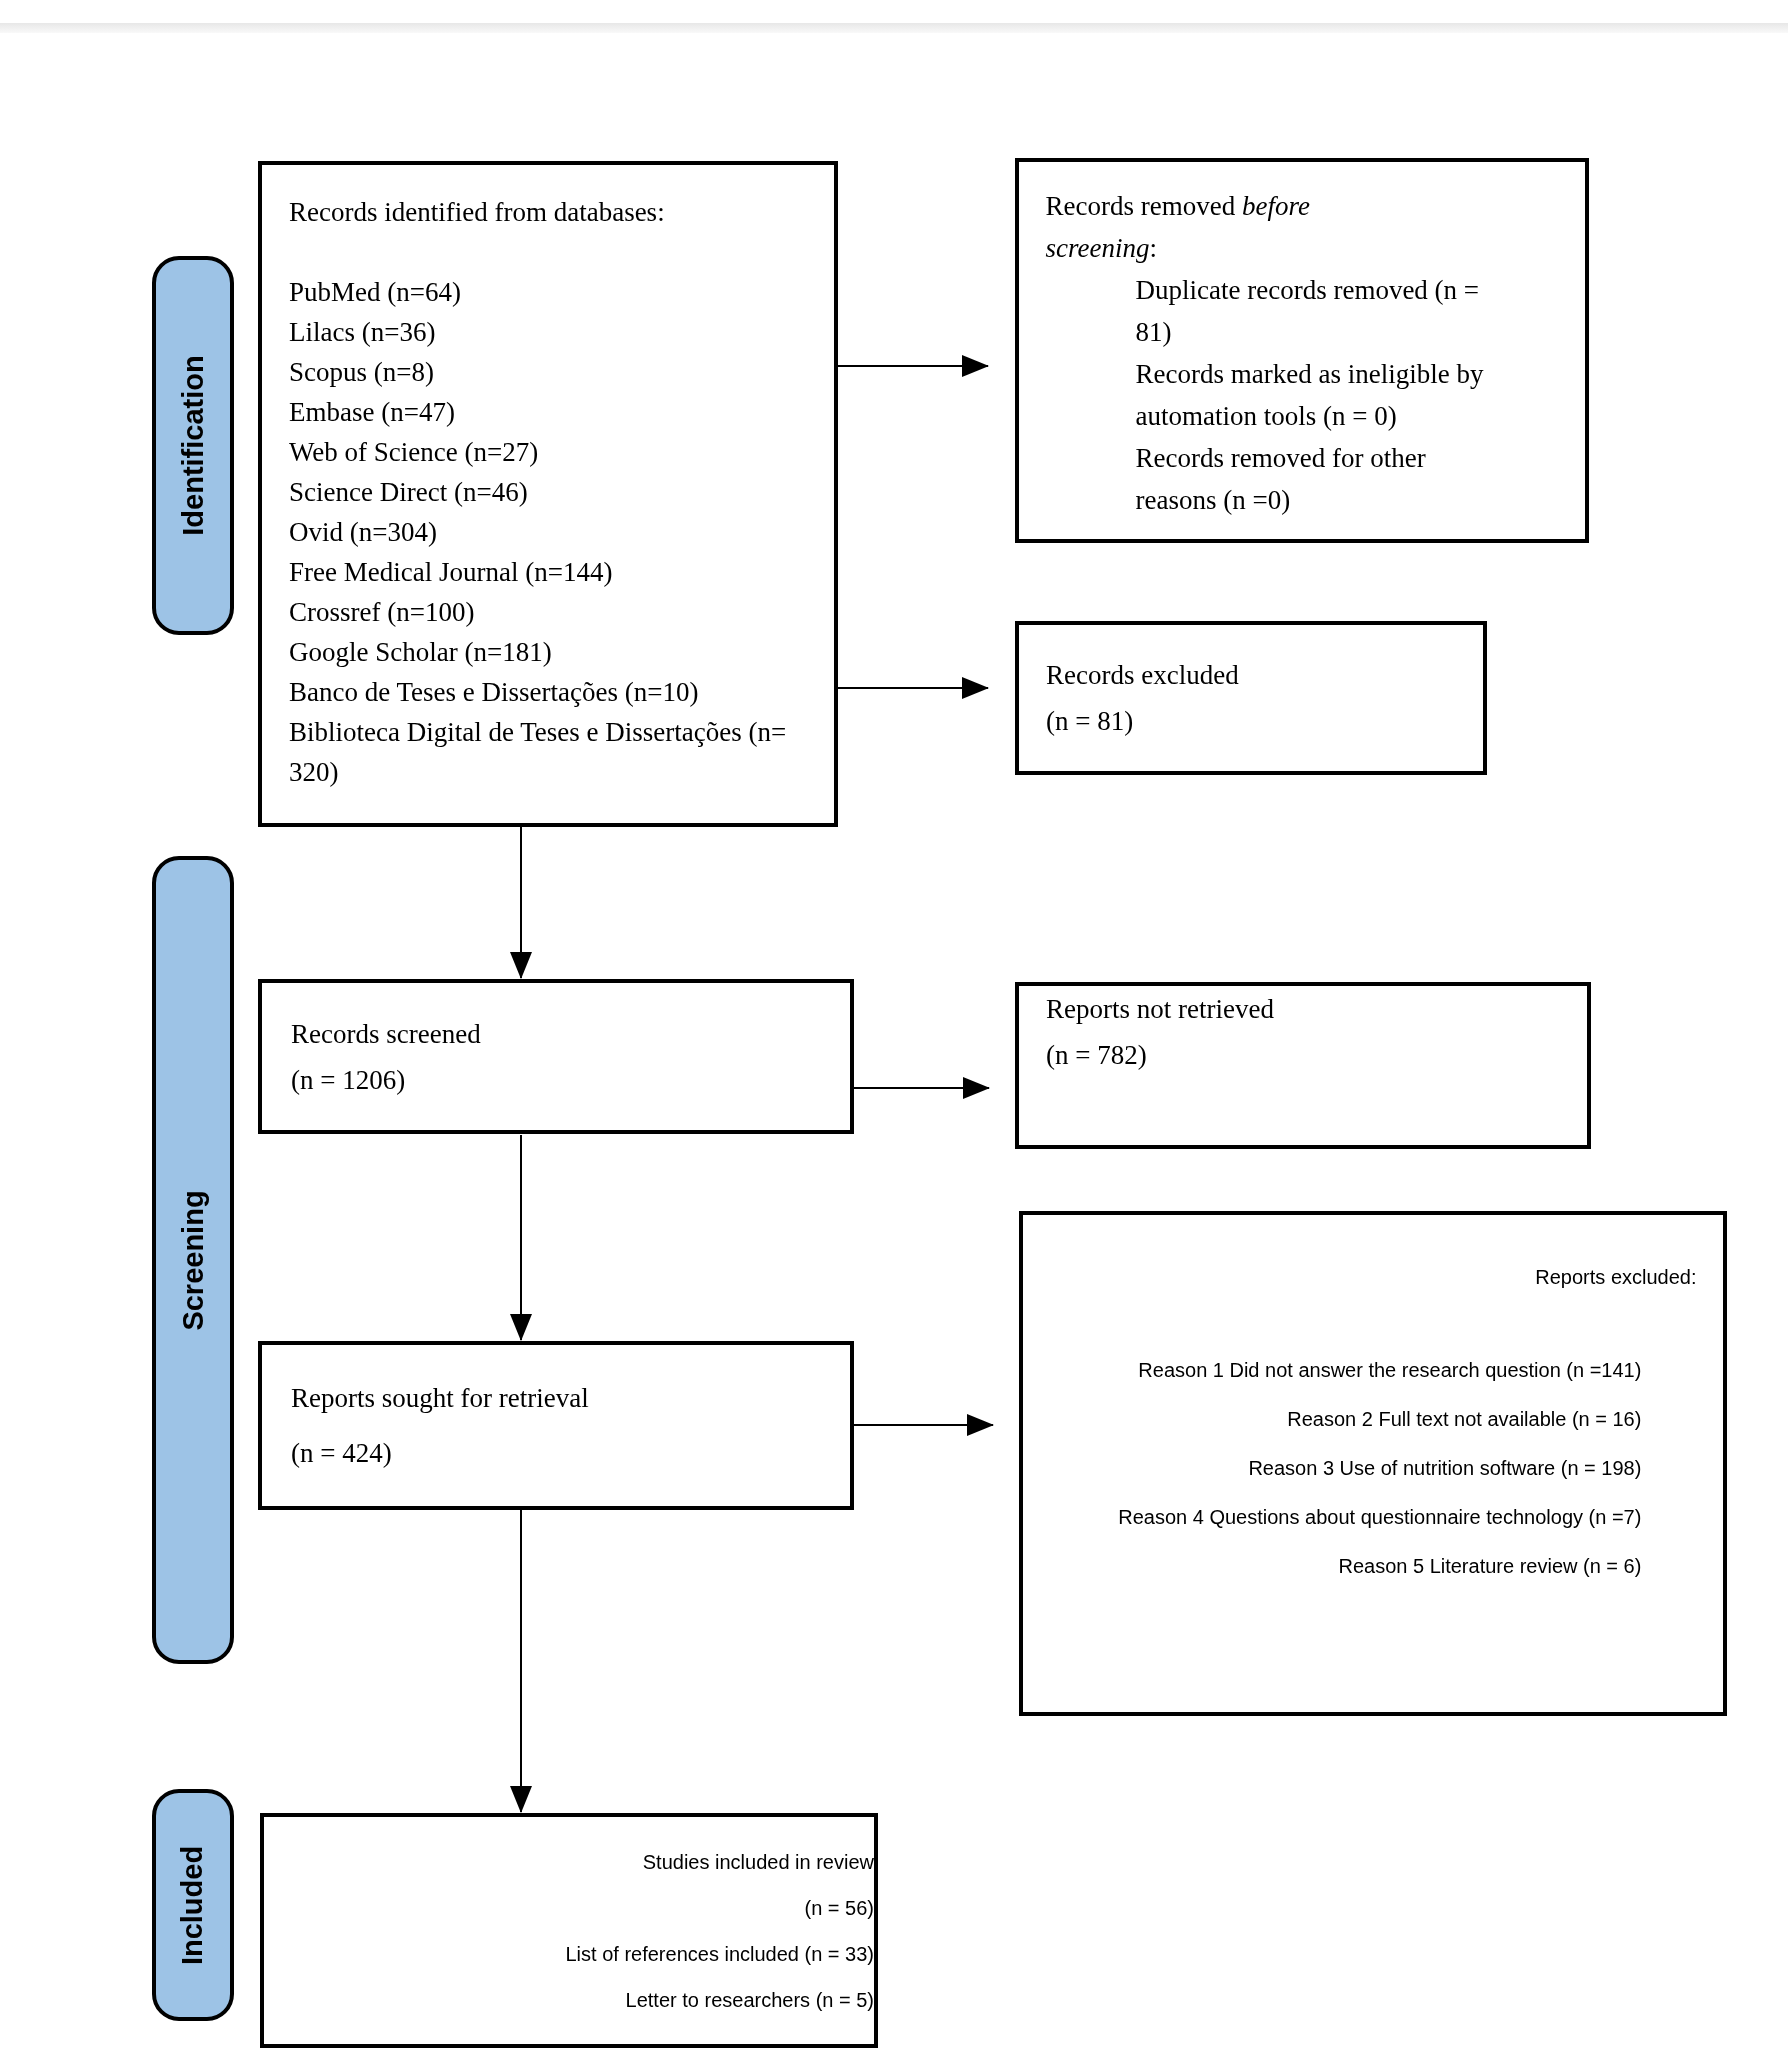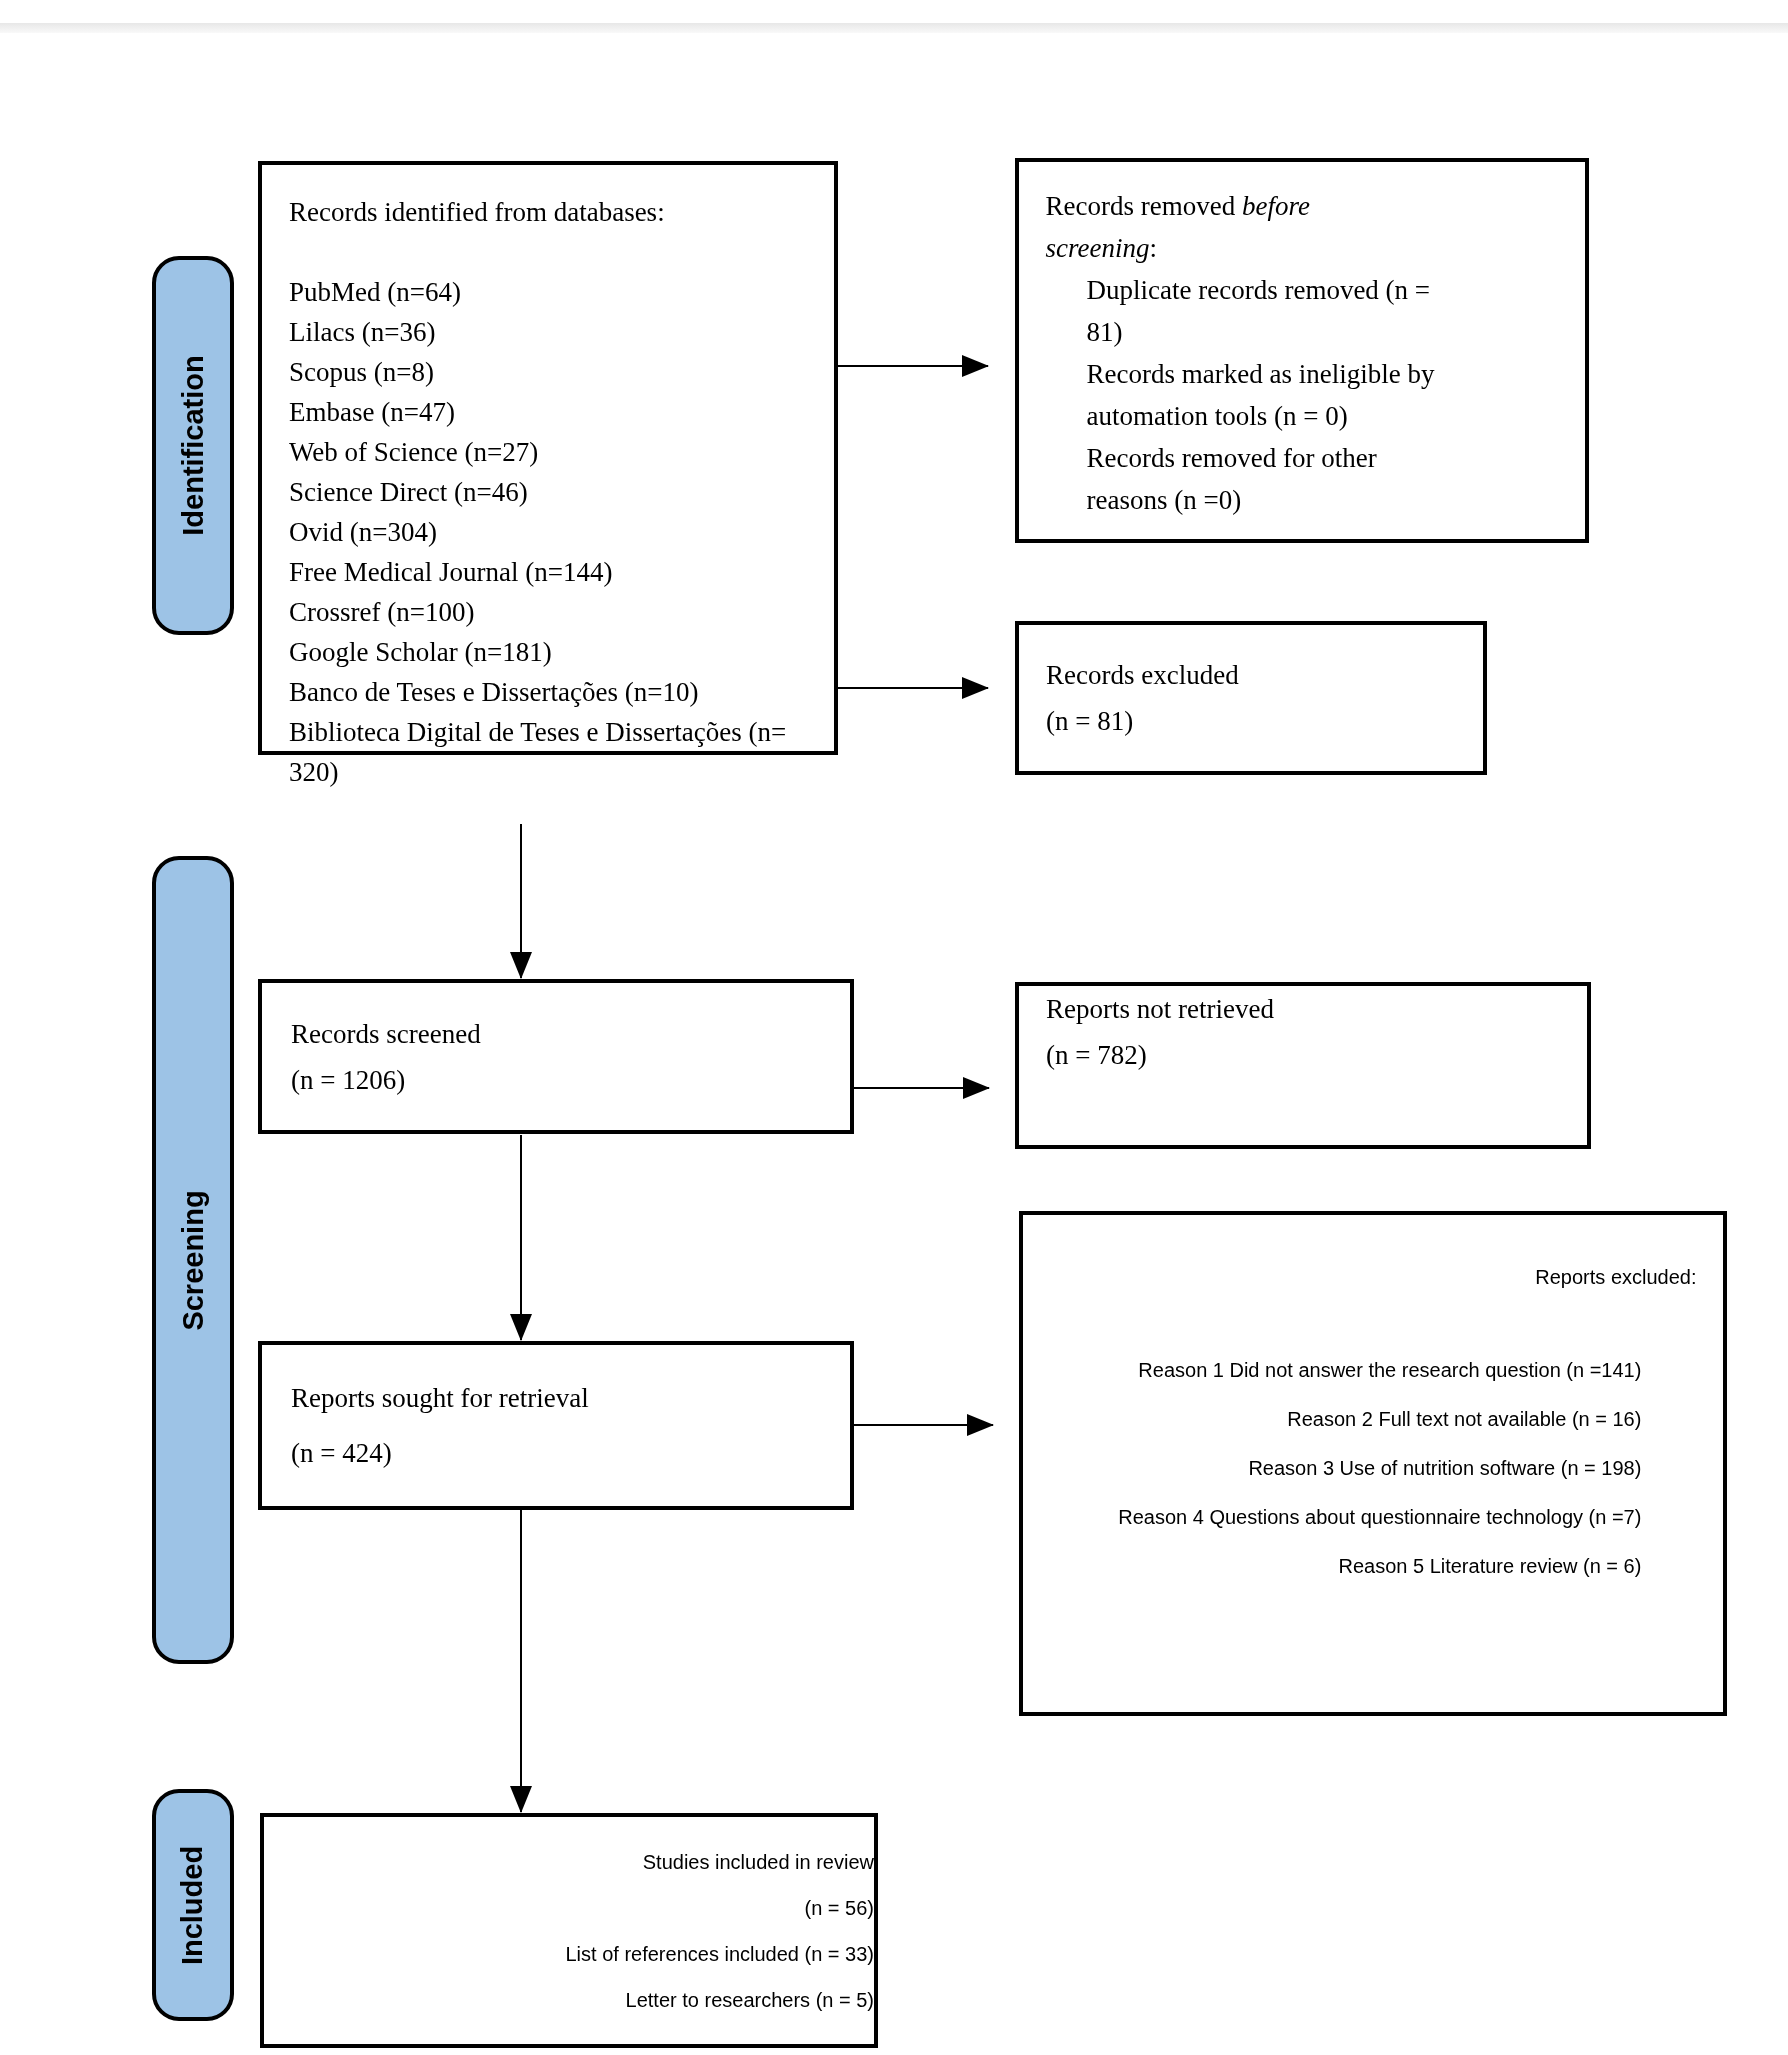--- a/index.html
+++ b/index.html
@@ -27,28 +27,28 @@
     font-family:"Liberation Sans", sans-serif; font-weight:bold; font-size:29px;
   }
   #stage-identification { top:256px;  height:379px;  }
   #stage-screening      { top:856px; height:808px; }
   #stage-included       { top:1789px; height:232px;  }
 
   .box { position:absolute; background:#fff; border:4.4px solid #000; box-sizing:border-box; }
   .serif-box { font-family:"Liberation Serif", serif; font-size:27px; }
   .sans-box  { font-family:"Liberation Sans",  sans-serif; font-size:20px;text-align:right; }
 
-  #box-identified { left:258px; top:161px; width:580px; height:594px;
+  #box-identified { left:258px; top:161px; width:580px; height:666px;
     padding:26.5px 24px 17.7px 27px; line-height:40px; }
   #box-identified .spacer { height:40px; }
 
   #box-removed { left:1015px; top:158px; width:574px; height:385px;
     padding:23px 22px 17.7px 26.5px; line-height:42px; }
   #box-removed .heading { max-width:309px; }
-  #box-removed .item { margin-left:41px; max-width:353px; }
+  #box-removed .item { margin-left:90px; max-width:353px; }
 
   #box-records-excluded { left:1015px; top:621px; width:472px; height:154px;
     display:flex; flex-direction:column; justify-content:center;
     padding-left:27px; line-height:46px; }
 
   #box-screened { left:258px; top:979px; width:596px; height:155px;
     display:flex; flex-direction:column; justify-content:center;
     padding-left:29px; line-height:46px; }
 
   #box-not-retrieved { left:1015px; top:982px; width:576px; height:167px;

